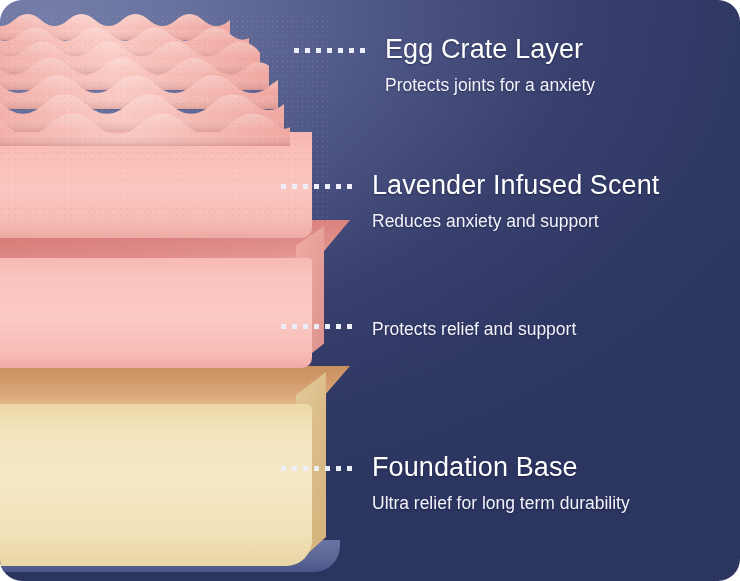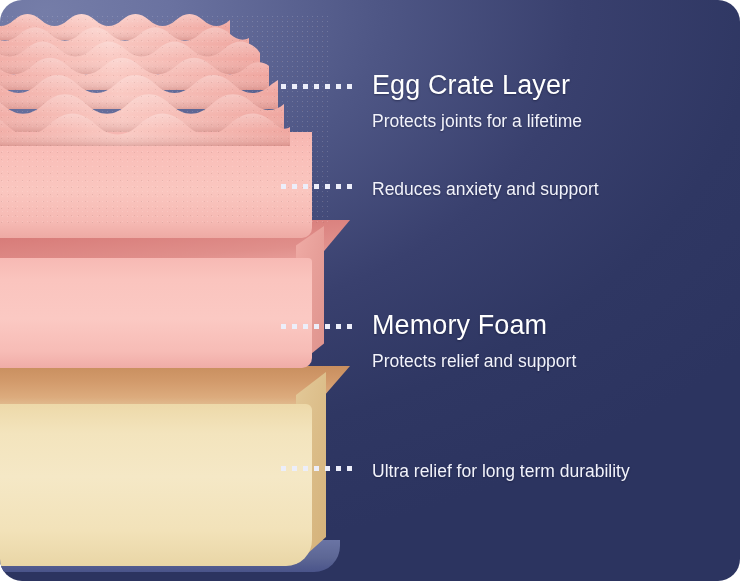--- a/index.html
+++ b/index.html
@@ -193,43 +193,44 @@
             <path d="M0,110 C15,96 30,96 45,110 C60,124 75,124 90,110 C105,96 120,96 135,110 C150,124 165,124 180,110 C195,96 210,96 225,110 C240,124 255,124 270,110 C285,96 300,96 315,110 C320,115 326,116 330,113 L330,132 L0,132 Z" fill="url(#wg)"></path>
             <path d="M0,110 C15,96 30,96 45,110 C60,124 75,124 90,110 C105,96 120,96 135,110 C150,124 165,124 180,110 C195,96 210,96 225,110 C240,124 255,124 270,110 C285,96 300,96 315,110 C320,115 326,116 330,113 L330,132 L0,132 Z" fill="url(#rowshade)"></path>
           </g>
         </svg>
       </div>
       <div class="grain"></div>
     </div>
 
   </div>
 
-  <div class="callout" style="left:0; top:0; width:665px; height:120px;margin-top:36px;">
+  <div class="callout" style="left:13px; top:0; width:665px; height:120px;">
     <span class="dots" style="left:281px; top:48px;"></span>
     <div class="ctext" style="left:372px; top:33px;">
       <div class="ctitle">Egg Crate Layer</div>
-      <div class="csub">Protects joints for a lifetime</div>
+      <div class="csub">Protects joints for a anxiety</div>
     </div>
   </div>
 
   <div class="callout" style="left:0; top:0; width:740px; height:120px;">
     <span class="dots" style="left:281px; top:184px;"></span>
     <div class="ctext" style="left:372px; top:169px;">
+      <div class="ctitle">Lavender Infused Scent</div>
       <div class="csub">Reduces anxiety and support</div>
     </div>
   </div>
 
   <div class="callout" style="left:0; top:0; width:740px; height:120px;">
     <span class="dots" style="left:281px; top:324px;"></span>
     <div class="ctext" style="left:372px; top:309px;">
-      <div class="ctitle">Memory Foam</div>
       <div class="csub">Protects relief and support</div>
     </div>
   </div>
 
   <div class="callout" style="left:0; top:0; width:740px; height:120px;">
     <span class="dots" style="left:281px; top:466px;"></span>
     <div class="ctext" style="left:372px; top:451px;">
+      <div class="ctitle">Foundation Base</div>
       <div class="csub">Ultra relief for long term durability</div>
     </div>
   </div>
 
 </div>
 
 </body></html>

